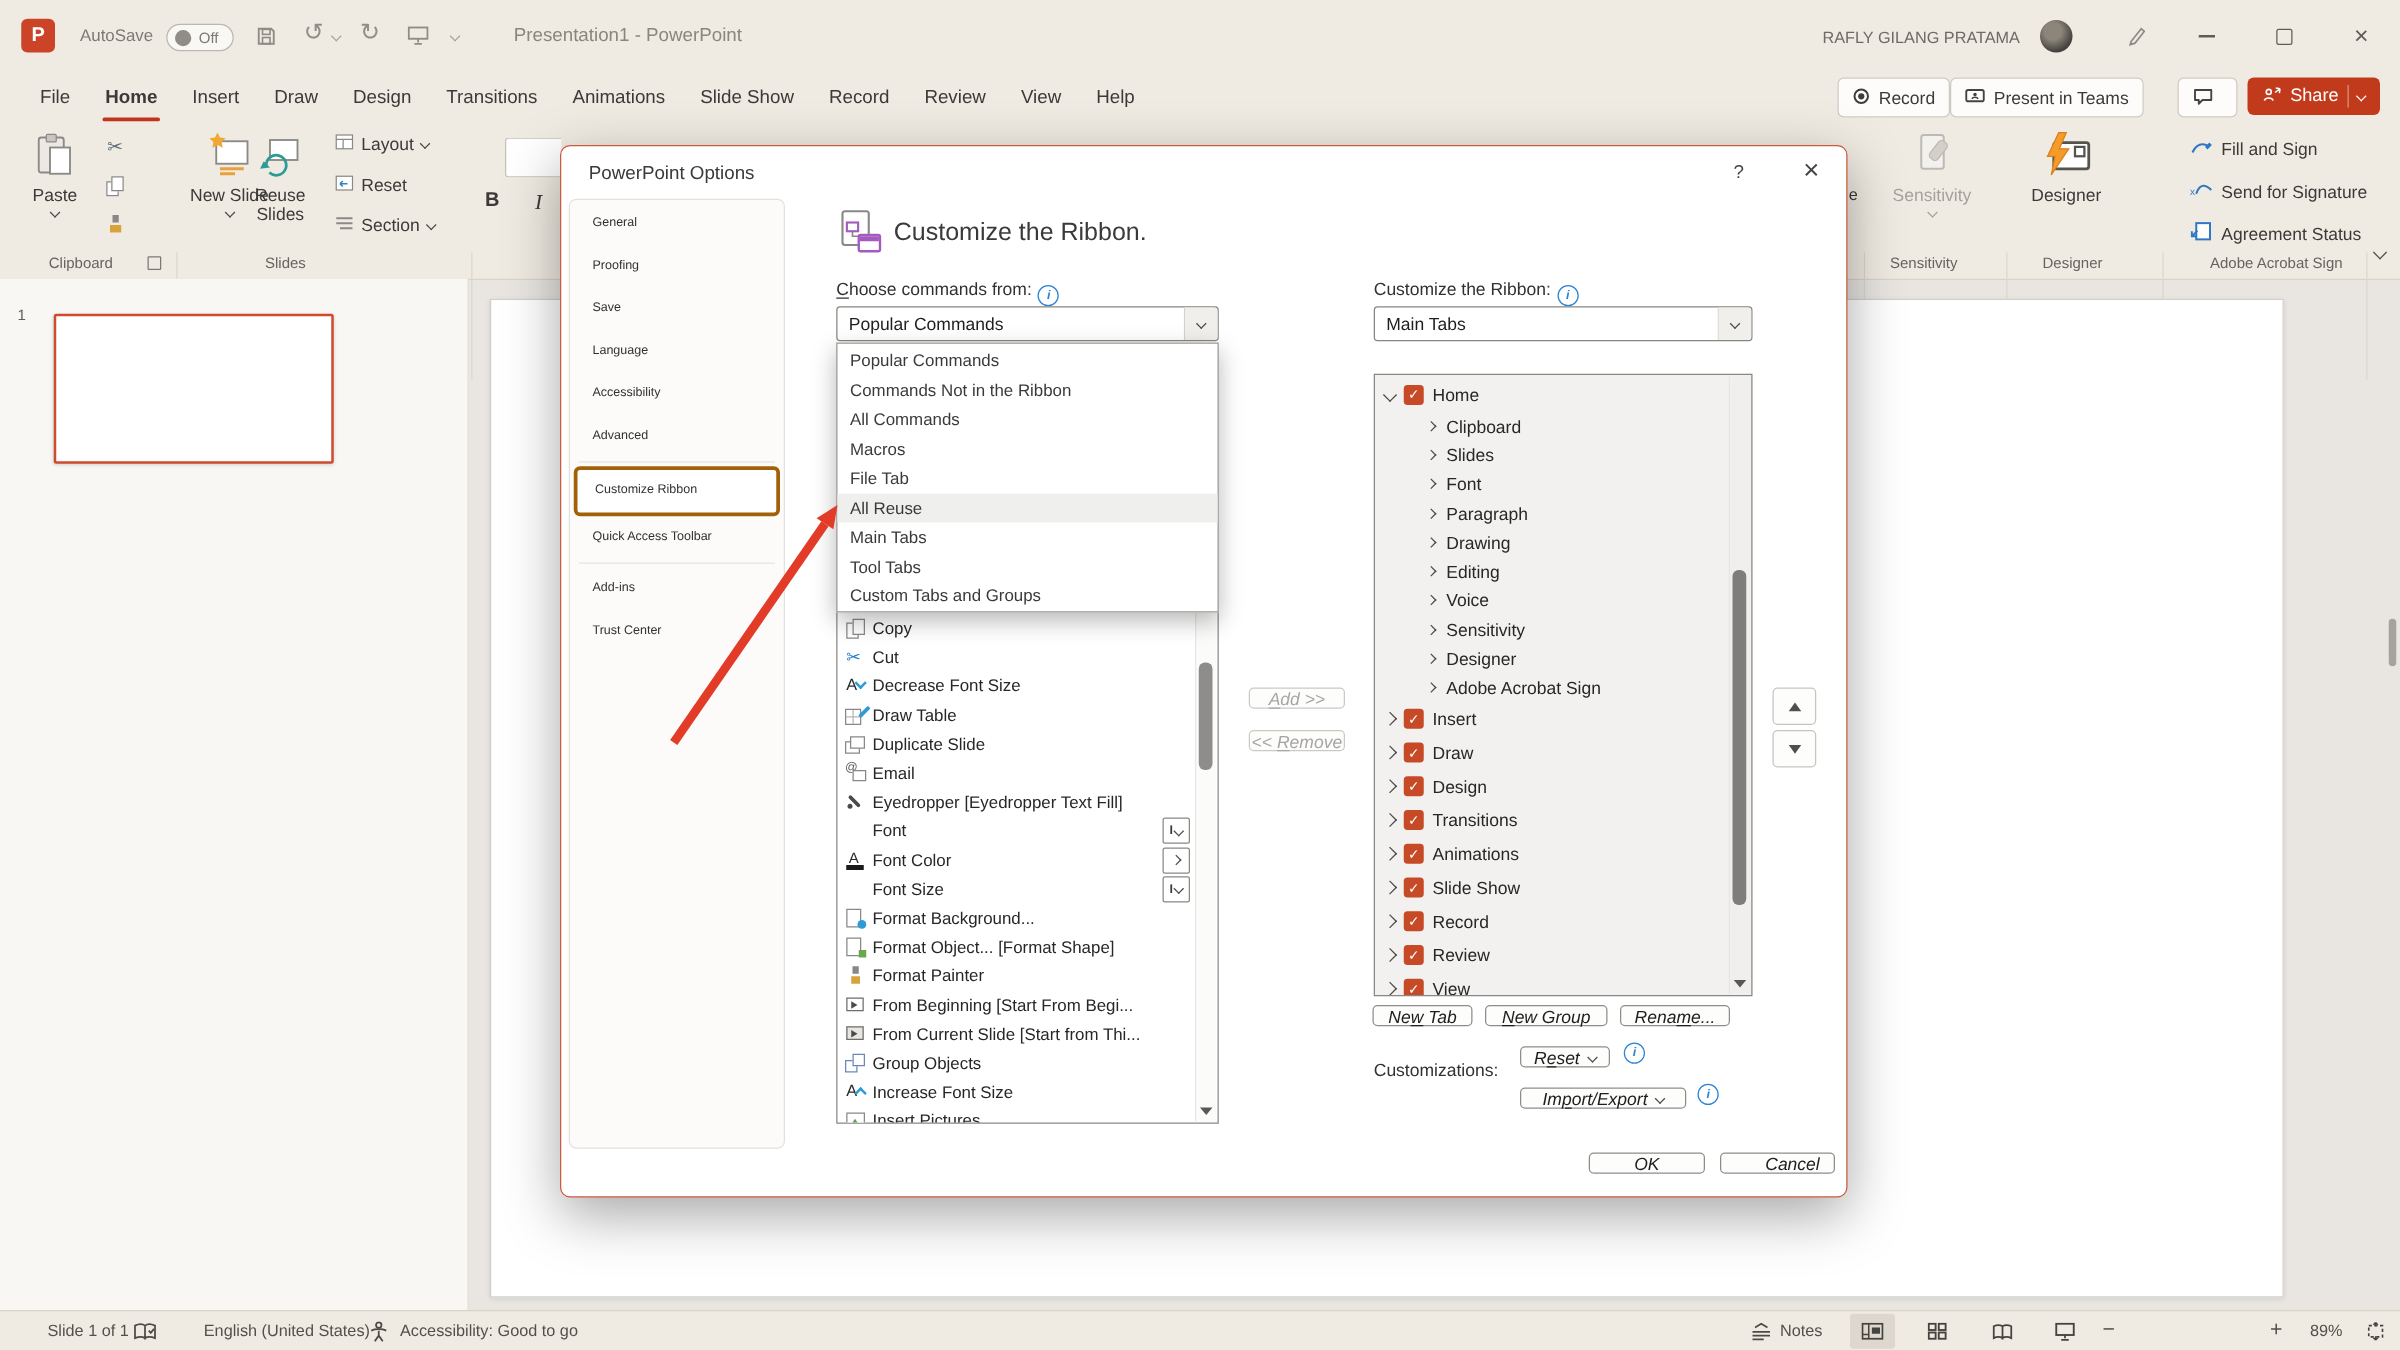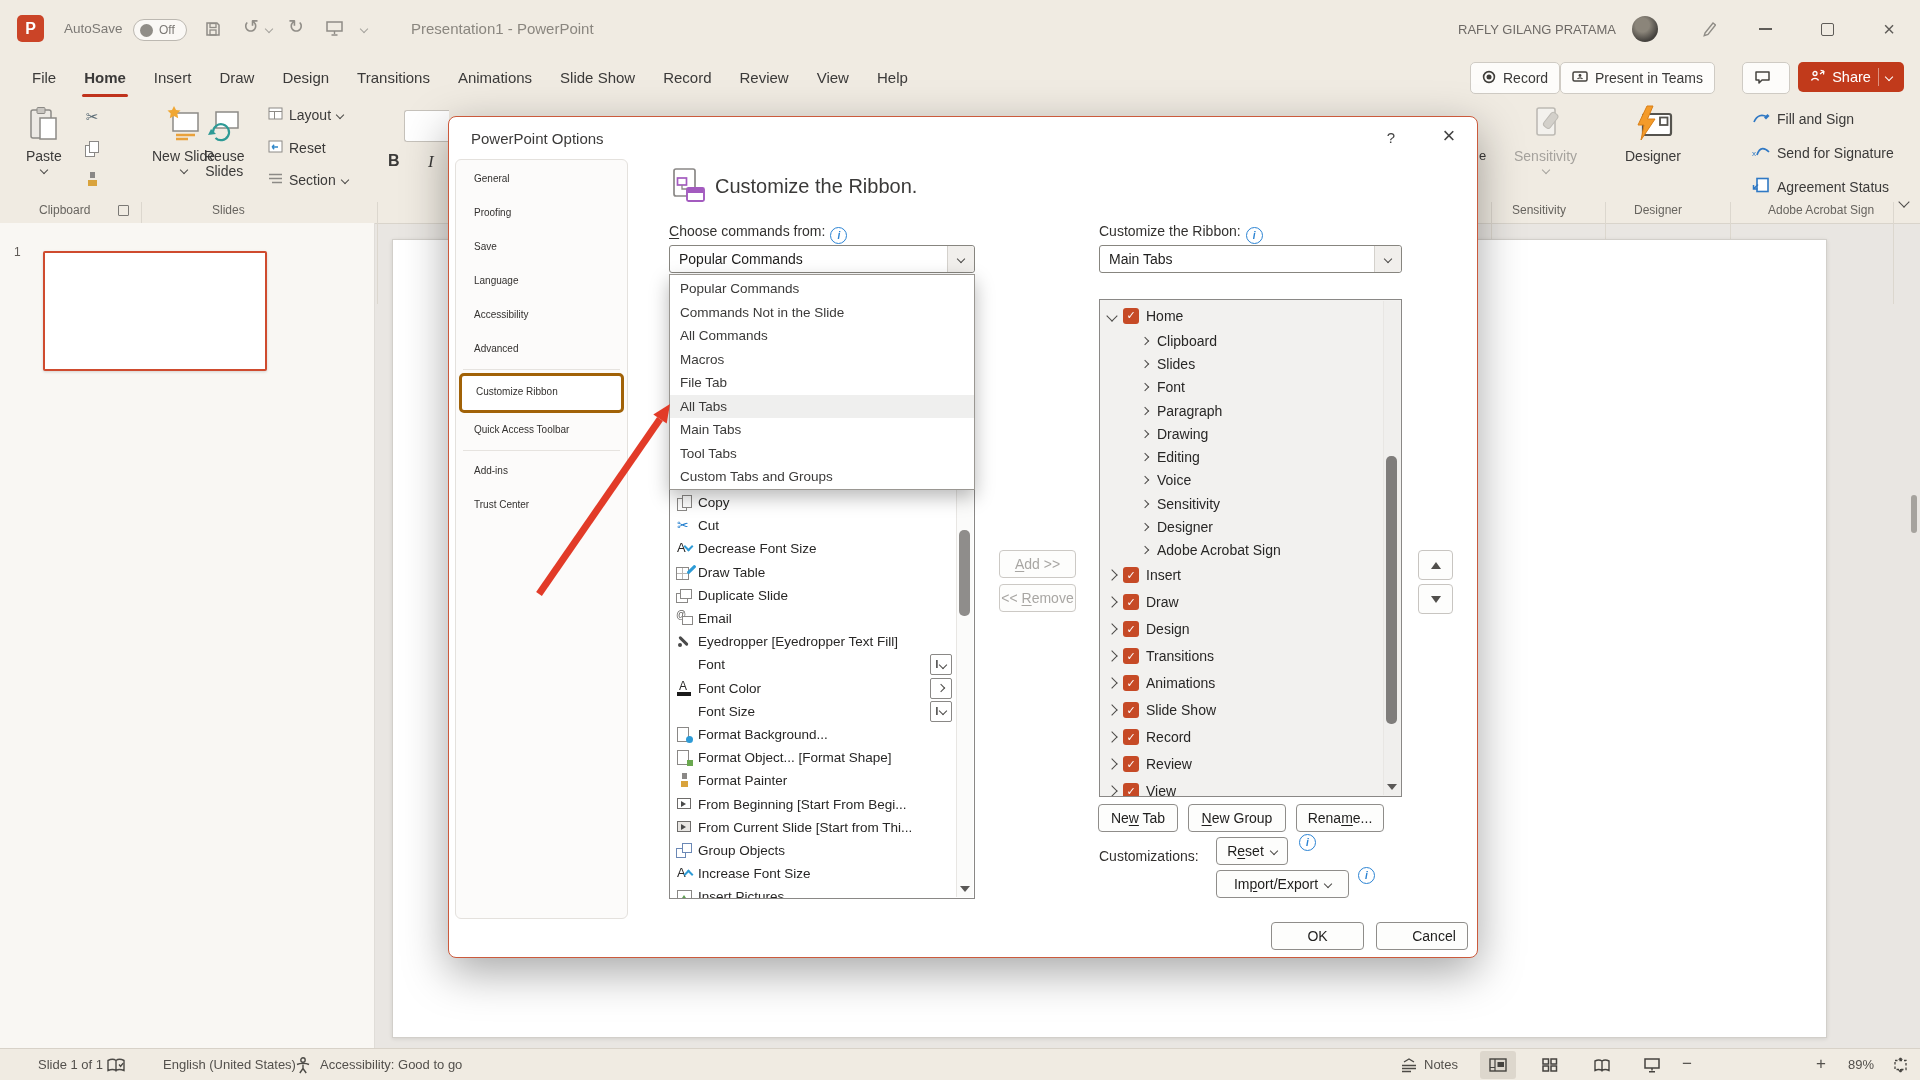--- a/index.html
+++ b/index.html
@@ -119,22 +119,22 @@
   .sarr{position:absolute;left:3px;width:0;height:0;border-left:5px solid transparent;border-right:5px solid transparent;}
   .sarr.dn{border-top:6px solid #5a5856;bottom:5px;}
   .treebox{position:absolute;left:650px;top:182px;width:303px;height:498px;border:1px solid #8a8886;background:#f2f1ef;
            box-sizing:border-box;overflow:hidden;}
   .tree-rows{position:absolute;left:1px;top:2px;right:17px;bottom:0;overflow:hidden;}
   .trow{display:flex;align-items:center;font-size:14px;color:#282726;}
   .trow.top{height:27px;padding-left:7px;gap:7px;}
   .trow.child{height:23.3px;padding-left:41px;gap:9px;}
   .cb{width:16px;height:16px;border-radius:3px;background:#c64a26;color:#fff;font-size:11px;
       display:inline-flex;align-items:center;justify-content:center;flex:none;}
-  .btn{position:absolute;height:28px;border:1px solid #8f8d8a;border-radius:4px;background:#fdfdfc;
-       display:flex;align-items:center;justify-content:center;font-size:14px;color:#1f1e1d;box-sizing:border-box;gap:7px;}
+  .btn{position:absolute;height:17px;border:1px solid #8f8d8a;border-radius:4px;background:#fdfdfc;
+       display:flex;align-items:center;justify-content:center;font-size:14px;color:#1f1e1d;box-sizing:border-box;gap:7px;font-style:italic;}
   .btn.dis{color:#a8a6a3;border-color:#ccc9c5;}
   .spin{position:absolute;width:33px;height:28px;border:1px solid #c8c5c1;border-radius:4px;background:#fdfdfc;
         display:flex;align-items:center;justify-content:center;}
   .tri-up{width:0;height:0;border-left:5px solid transparent;border-right:5px solid transparent;border-bottom:7px solid #514f4c;}
   .tri-dn{width:0;height:0;border-left:5px solid transparent;border-right:5px solid transparent;border-top:7px solid #514f4c;}
   .cust-label{position:absolute;left:650px;top:731px;font-size:14px;color:#33312f;}
 
   
   .ci{position:relative;width:17px;height:17px;flex:none;display:inline-block;}
   .ci.ic-none{width:17px;}
@@ -592,25 +592,25 @@
           </div>
         </div>
       <div class="sbar">
         <div class="sthumb" style="top:250px;height:86px;"></div>
         <i class="sarr dn"></i>
       </div>
     </div>
 
     <div class="dropdown" id="dropdown">
         <div class="dd-item">Popular Commands</div>
-        <div class="dd-item">Commands Not in the Slide</div>
+        <div class="dd-item">Commands Not in the Ribbon</div>
         <div class="dd-item">All Commands</div>
         <div class="dd-item">Macros</div>
         <div class="dd-item">File Tab</div>
-        <div class="dd-item hl">All Tabs</div>
+        <div class="dd-item hl">All Reuse</div>
         <div class="dd-item">Main Tabs</div>
         <div class="dd-item">Tool Tabs</div>
         <div class="dd-item">Custom Tabs and Groups</div>
       </div>
 
     <div class="btn dis" style="left:550px;top:433px;width:77px;">
         <span><u>A</u>dd &gt;&gt;</span>
       </div>
     <div class="btn dis" style="left:550px;top:467px;width:77px;">
         <span>&lt;&lt; <u>R</u>emove</span>

